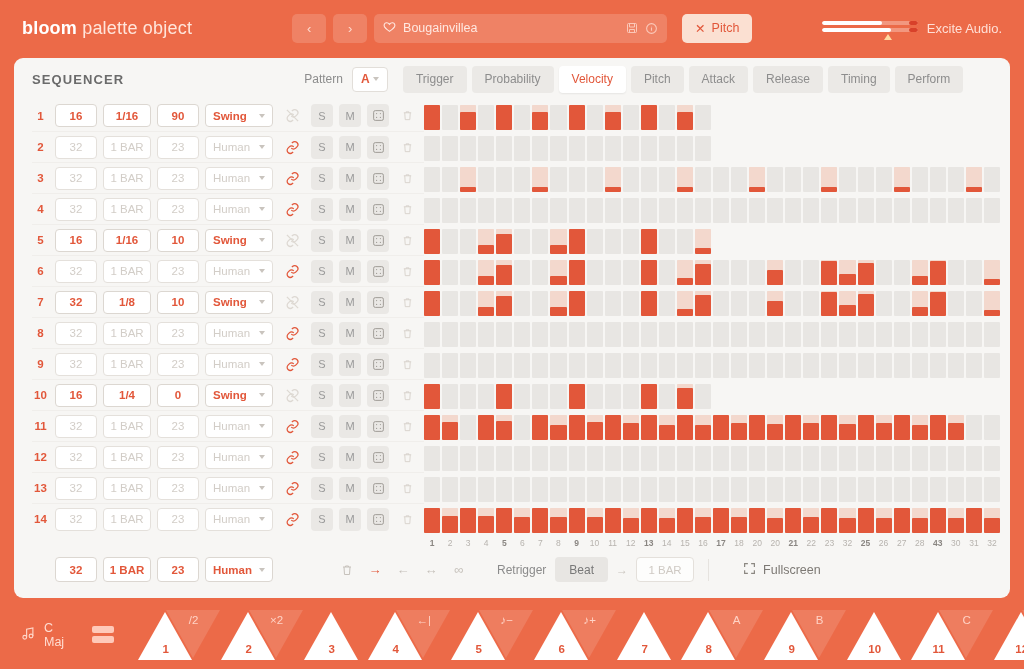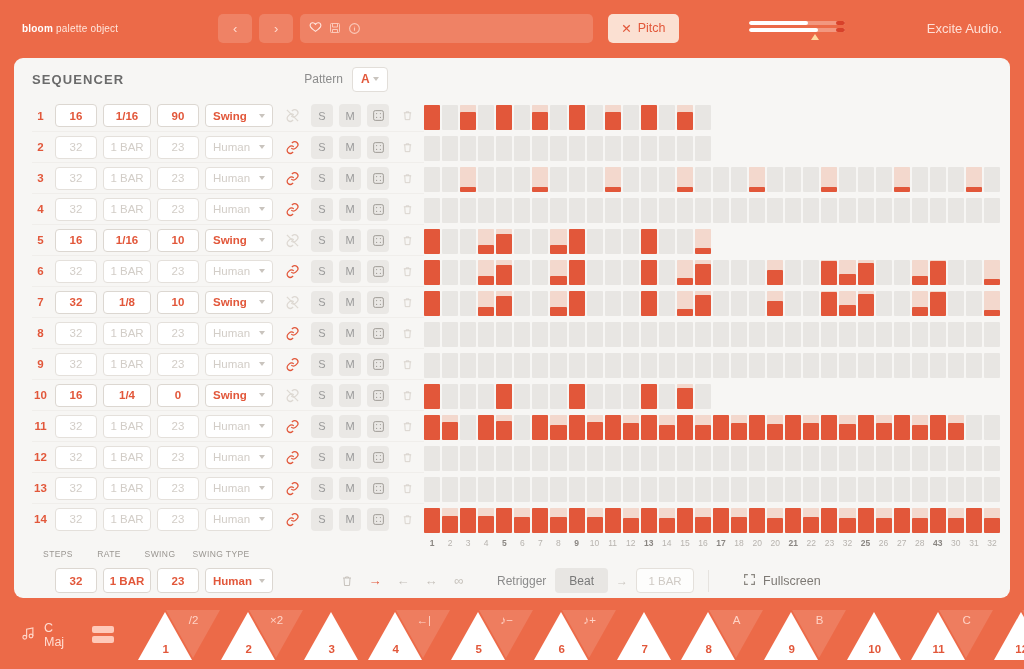--- a/index.html
+++ b/index.html
@@ -9,21 +9,21 @@
     background: #ec6a48;
     overflow: hidden;
   }
   body { position: relative; }
 
   
   .header {
     height: 56px; display: flex; align-items: center;
     padding: 0 22px; gap: 0;
   }
-  .brand { font-size: 10px; color: #fff; letter-spacing: .2px; white-space: nowrap; }
+  .brand { font-size: 18px; color: #fff; letter-spacing: .2px; white-space: nowrap; }
   .brand b { font-weight: bold; }
   .brand span.light { color: #ffe5db; font-weight: normal; }
 
   .hdr-center { display: flex; align-items: center; gap: 7px; margin-left: 100px; }
   .navbtn {
     width: 34px; height: 29px; border-radius: 5px;
     background: rgba(255,255,255,.16);
     display: flex; align-items: center; justify-content: center;
     color: #ffd9cd; font-size: 13px;
   }
@@ -206,20 +206,21 @@
     </div>
     <div class="navbtn">
       <span>›</span>
     </div>
     <div class="presetbar">
       <span>
         <svg width="13" height="13" viewBox="0 0 24 24" fill="none" stroke="#ffe8e1" stroke-width="2">
             <path d="M12 21s-7-4.6-9.2-8.3C1 9.5 2.6 5.5 6.3 5.1 8.6 4.9 10.8 6.3 12 8.1c1.2-1.8 3.4-3.2 5.7-3 3.7.4 5.3 4.4 3.5 7.6C19 16.4 12 21 12 21z"></path>
           </svg>
       </span>
+      <span class="pname">Bougainvillea</span>
       <span class="mini">
         <svg width="12" height="12" viewBox="0 0 24 24" fill="none" stroke="#ffe0d6" stroke-width="2">
             <rect x="3" y="3" width="18" height="18" rx="2"></rect>
             <path d="M7 3v7h10V3M7 21v-6h10v6"></path>
           </svg>
       </span>
       <span class="mini">
         <svg width="13" height="13" viewBox="0 0 24 24" fill="none" stroke="#ffe0d6" stroke-width="2">
             <circle cx="12" cy="12" r="9"></circle>
             <path d="M12 10v6M12 7.2v.6"></path>
@@ -249,20 +250,30 @@
 
 <div class="panel">
 
   <div class="panel-head">
     <div class="seq-title">SEQUENCER</div>
     <div class="pattern-lbl">Pattern</div>
     <div class="pattern-sel">
       <span>A</span>
       <span class="caret"></span>
     </div>
+    <div class="tabs" id="tabs">
+        <div class="tab">Trigger</div>
+        <div class="tab">Probability</div>
+        <div class="tab active">Velocity</div>
+        <div class="tab">Pitch</div>
+        <div class="tab">Attack</div>
+        <div class="tab">Release</div>
+        <div class="tab">Timing</div>
+        <div class="tab">Perform</div>
+      </div>
   </div>
 
   <div class="seq-body">
     <div class="rows-left" id="rows-left">
         <div class="srow">
           <div class="rnum">1</div>
           <div class="fld f-steps on">16</div>
           <div class="fld f-rate on">1/16</div>
           <div class="fld f-swing on">90</div>
           <div class="fld f-type on">
@@ -1576,26 +1587,20 @@
           <span>27</span>
           <span>28</span>
           <span class="acc">43</span>
           <span>30</span>
           <span>31</span>
           <span>32</span>
         </div>
     </div>
   </div>
 
-  <div class="collabels">
-    <div class="cl1">STEPS</div>
-    <div class="cl2">RATE</div>
-    <div class="cl3">SWING</div>
-    <div class="cl4">SWING TYPE</div>
-  </div>
 
   <div class="masterrow">
     <div class="fld on f-steps">32</div>
     <div class="fld on f-rate">1 BAR</div>
     <div class="fld on f-swing">23</div>
     <div class="fld on f-type">
       <span>Human</span>
       <span class="caret"></span>
     </div>
     <div style="width:22px"></div>

